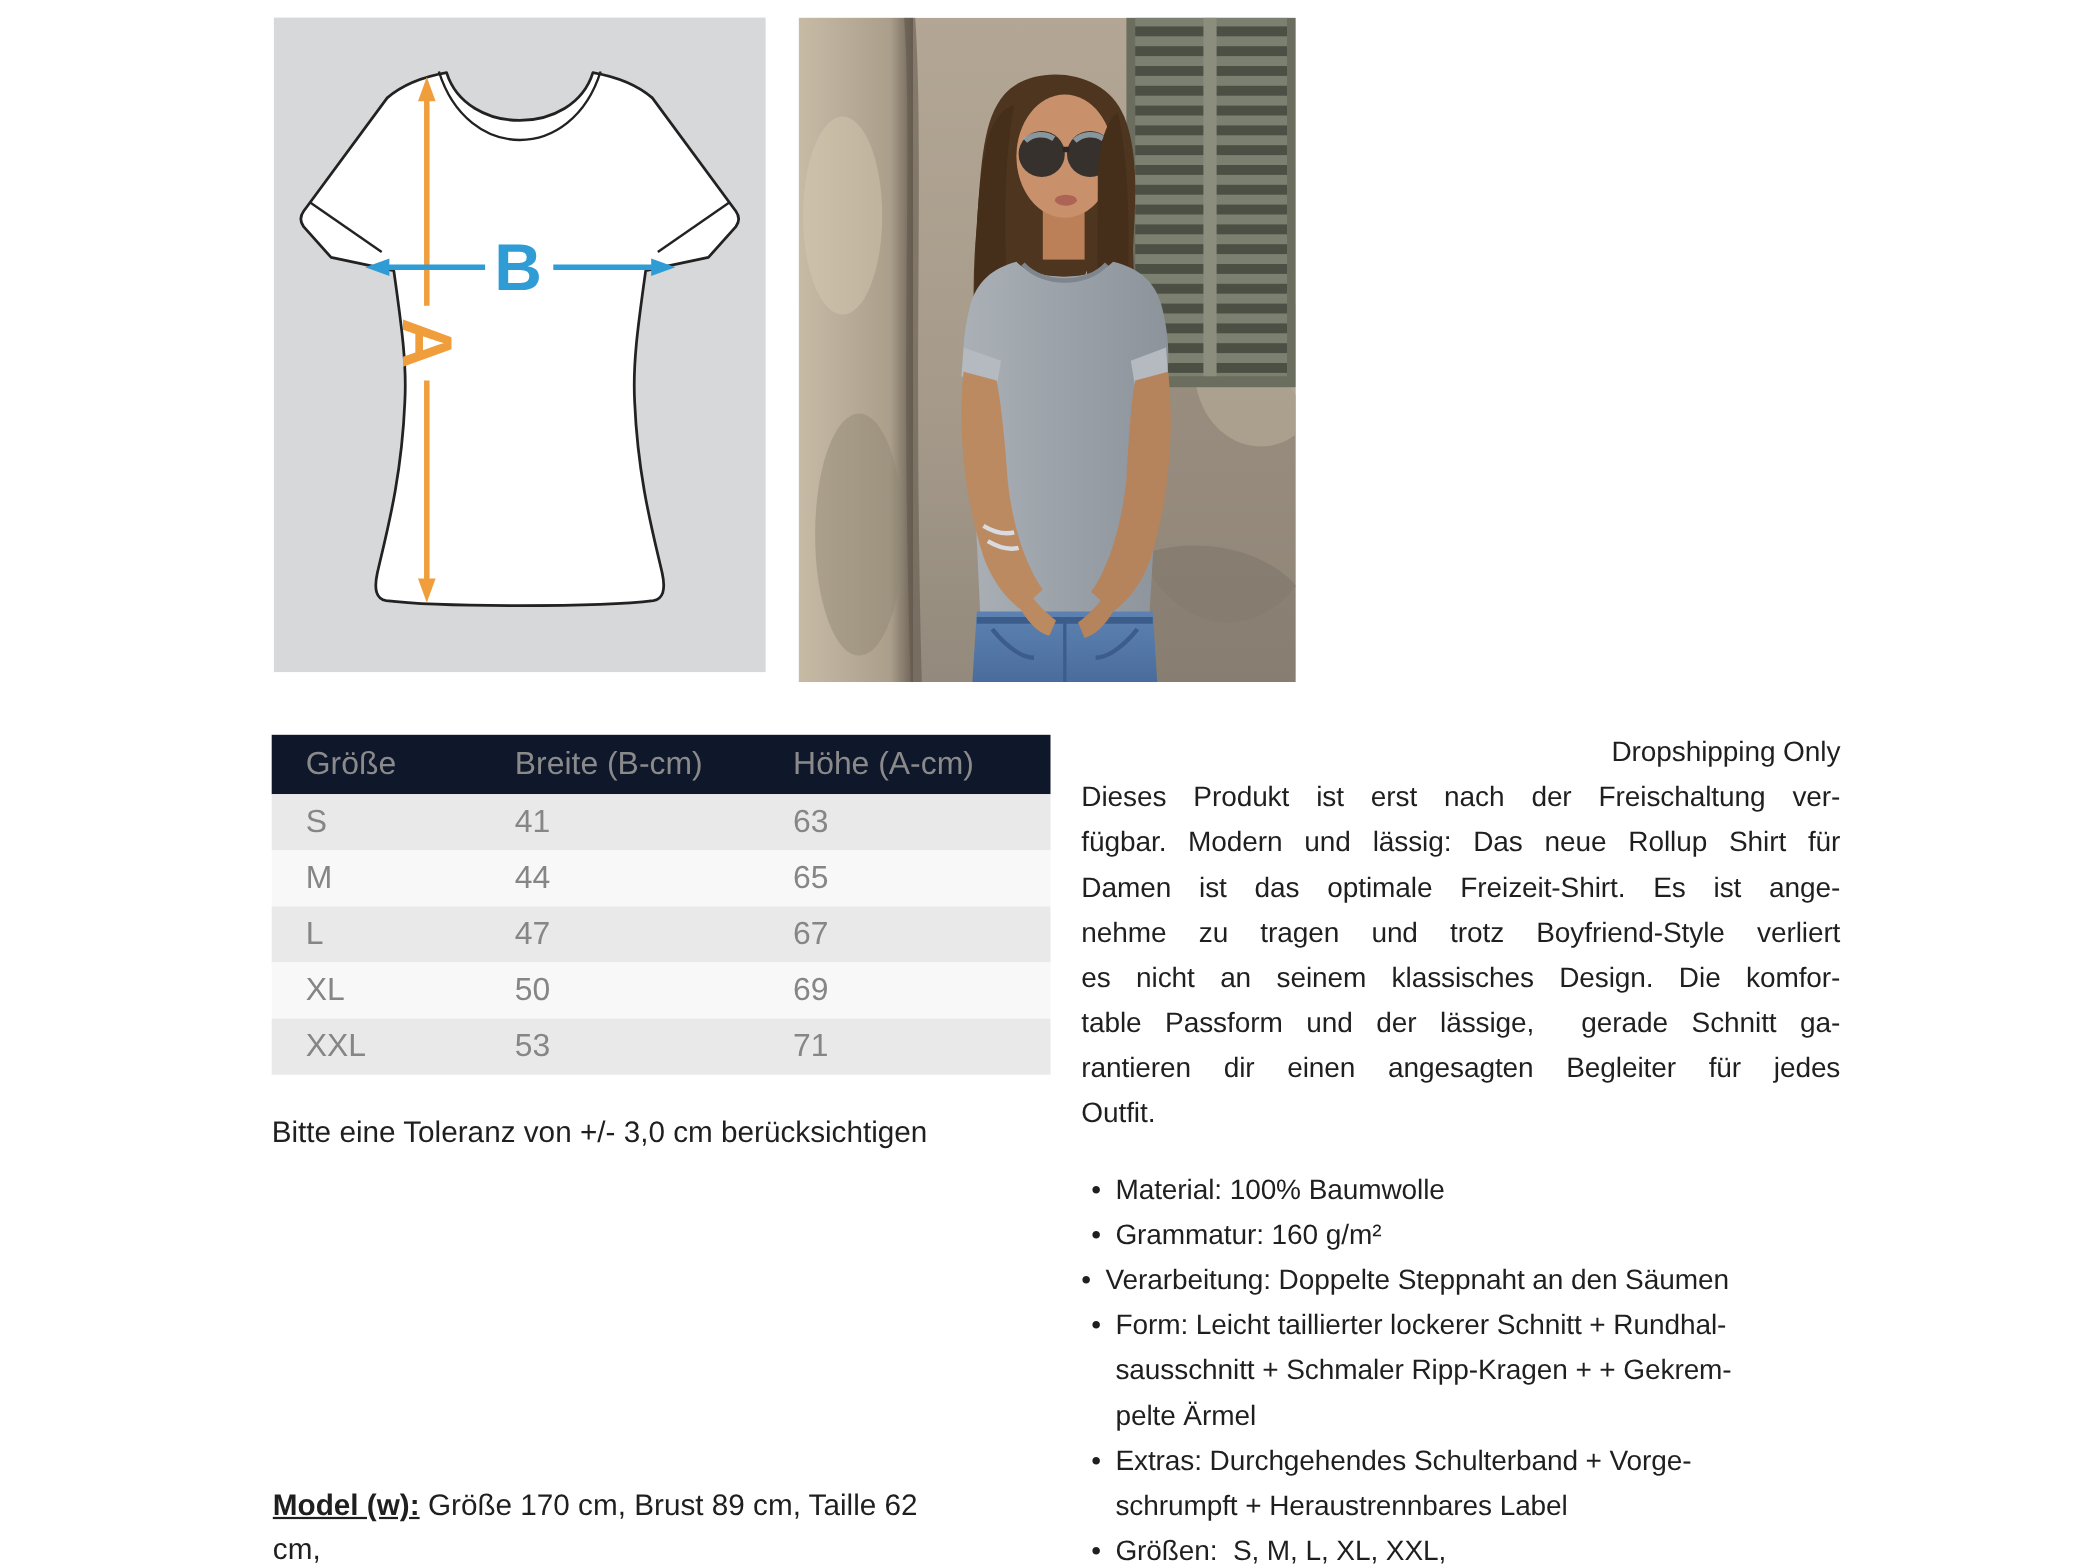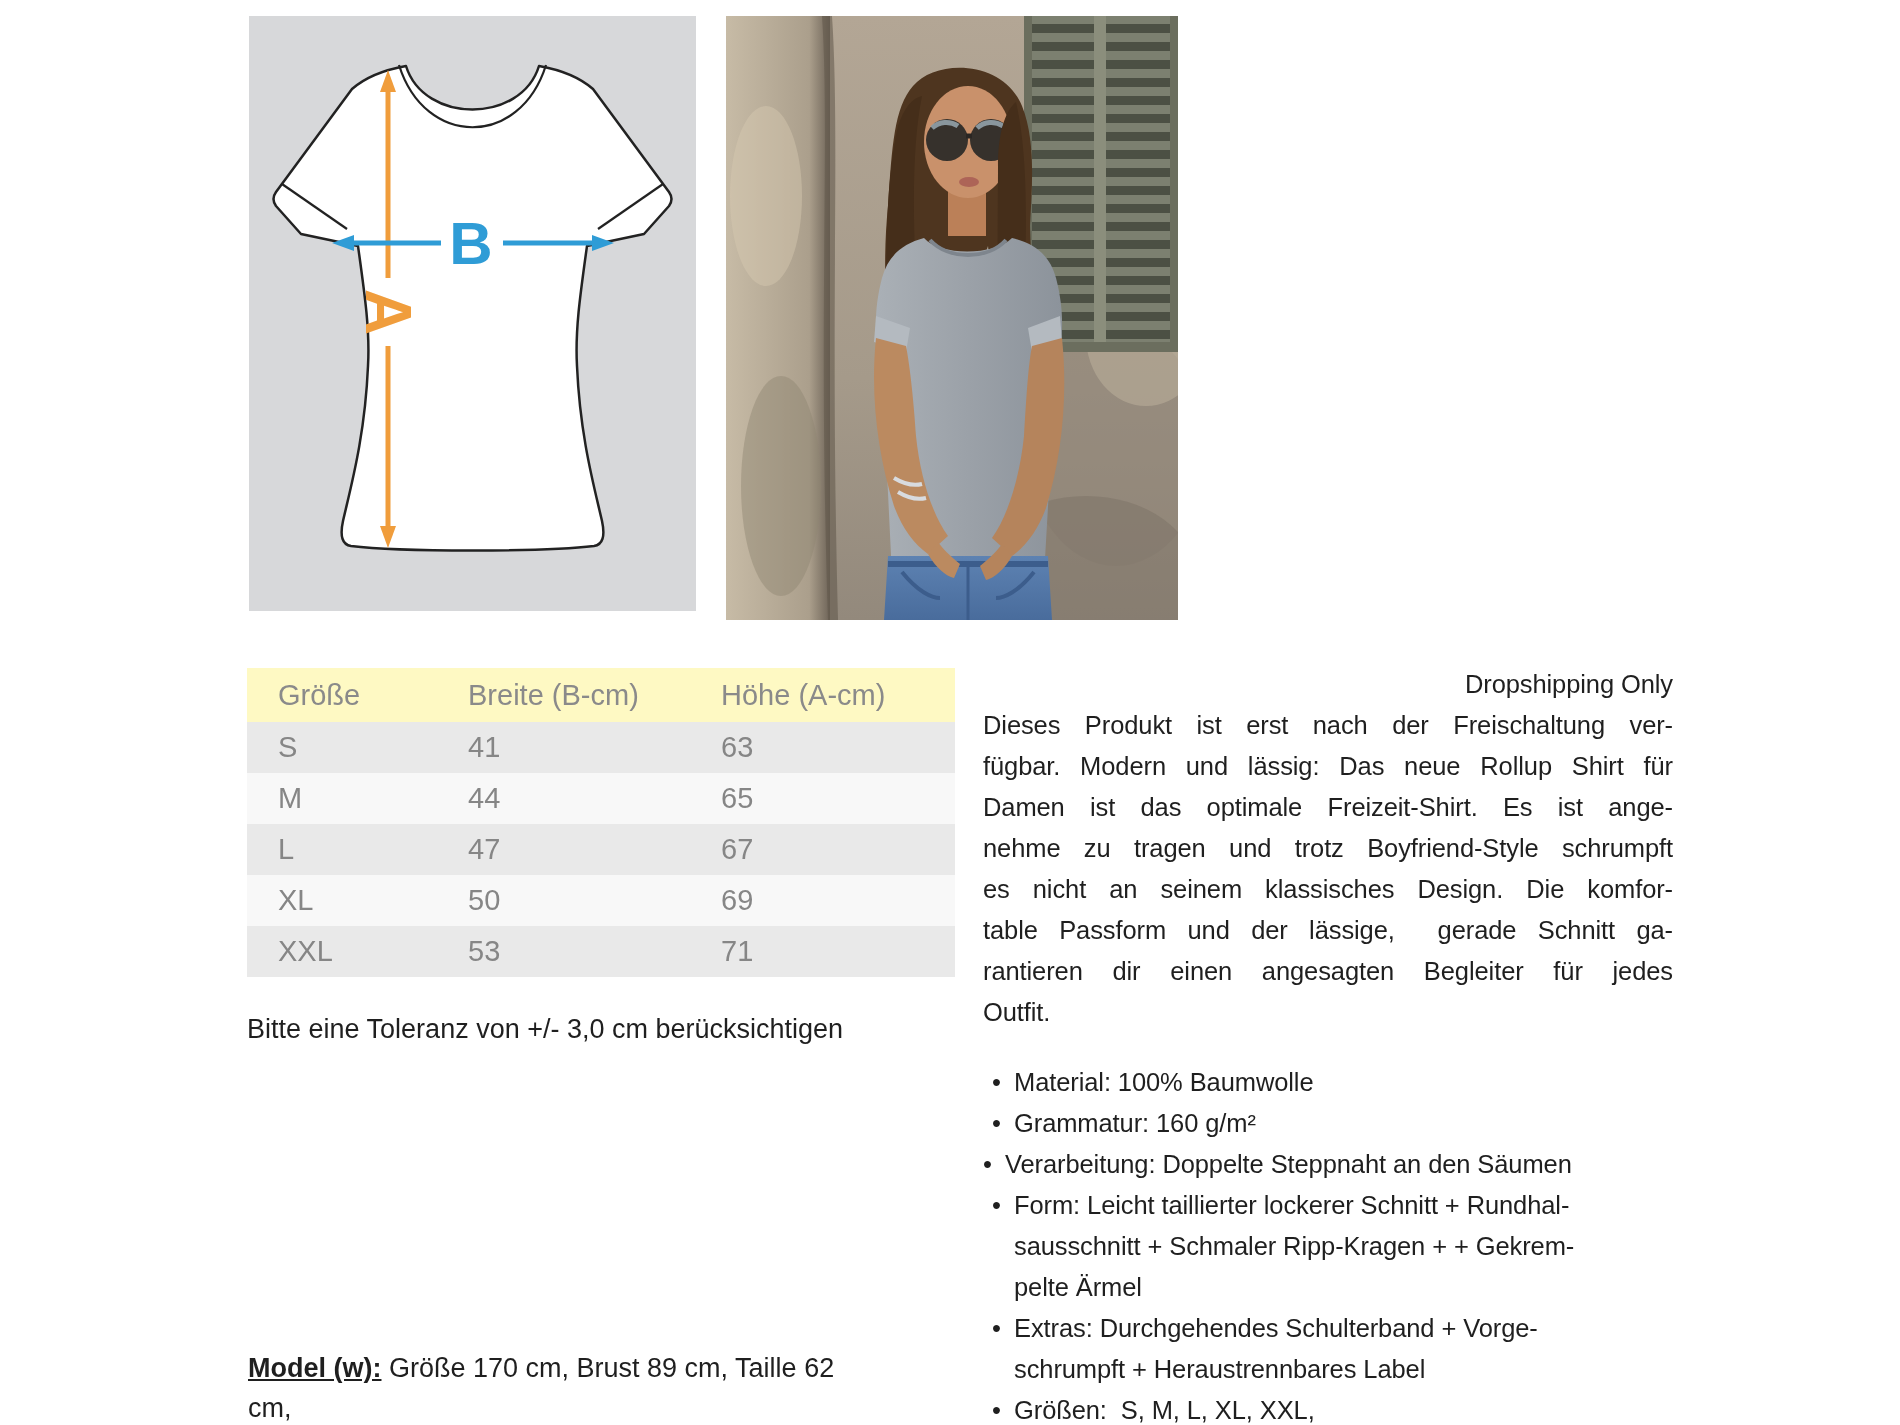--- a/index.html
+++ b/index.html
@@ -8,21 +8,21 @@
     font-family:"Liberation Sans","DejaVu Sans",sans-serif;
     overflow:hidden;
   }
   
   .diagram-box{position:absolute;left:249px;top:16px;width:447px;height:595px;background:#d7d8da;}
   
   .photo-box{position:absolute;left:726px;top:16px;width:452px;height:604px;overflow:hidden;}
   
   .size-table{position:absolute;left:247px;top:668px;width:708px;font-size:29px;color:#868686;}
   .t-row{position:relative;height:51px;}
-  .t-head{height:54px;background:#fef9c3;color:#8a8a8a;}
+  .t-head{height:54px;background:#0f172a;color:#8a8a8a;}
   .row-a{background:#e9e9e9;}
   .row-b{background:#f8f8f8;}
   .t-row span{position:absolute;top:0;bottom:0;display:flex;align-items:center;}
   .c1{left:31px;}
   .c2{left:221px;}
   .c3{left:474px;}
   
   .tolerance{position:absolute;left:247px;top:1014px;font-size:27px;color:#1f1f1f;}
   .model-info{position:absolute;left:248px;top:1348px;font-size:27px;line-height:40px;color:#1f1f1f;width:620px;}
   .model-info b{font-weight:700;text-decoration:underline;}
@@ -232,21 +232,21 @@
 <div class="model-info">
   <b>Model (w):</b><span> Größe 170 cm, Brust 89 cm, Taille 62 cm,</span><br>
   
 </div>
 
 <div class="right-col">
   <div class="dheading">Dropshipping Only</div>
   <div class="dline">Dieses Produkt ist erst nach der Freischaltung ver-</div>
   <div class="dline">fügbar. Modern und lässig: Das neue Rollup Shirt für</div>
   <div class="dline">Damen ist das optimale Freizeit-Shirt. Es ist ange-</div>
-  <div class="dline">nehme zu tragen und trotz Boyfriend-Style schrumpft</div>
+  <div class="dline">nehme zu tragen und trotz Boyfriend-Style verliert</div>
   <div class="dline">es nicht an seinem klassisches Design. Die komfor-</div>
   <div class="dline">table Passform und der lässige, &nbsp;gerade Schnitt ga-</div>
   <div class="dline">rantieren dir einen angesagten Begleiter für jedes</div>
   <div class="dline last">Outfit.</div>
 
   <div class="specs">
     <div class="spec-line">
       <span class="bullet">•</span><span>Material: 100% Baumwolle</span>
     </div>
     <div class="spec-line">

